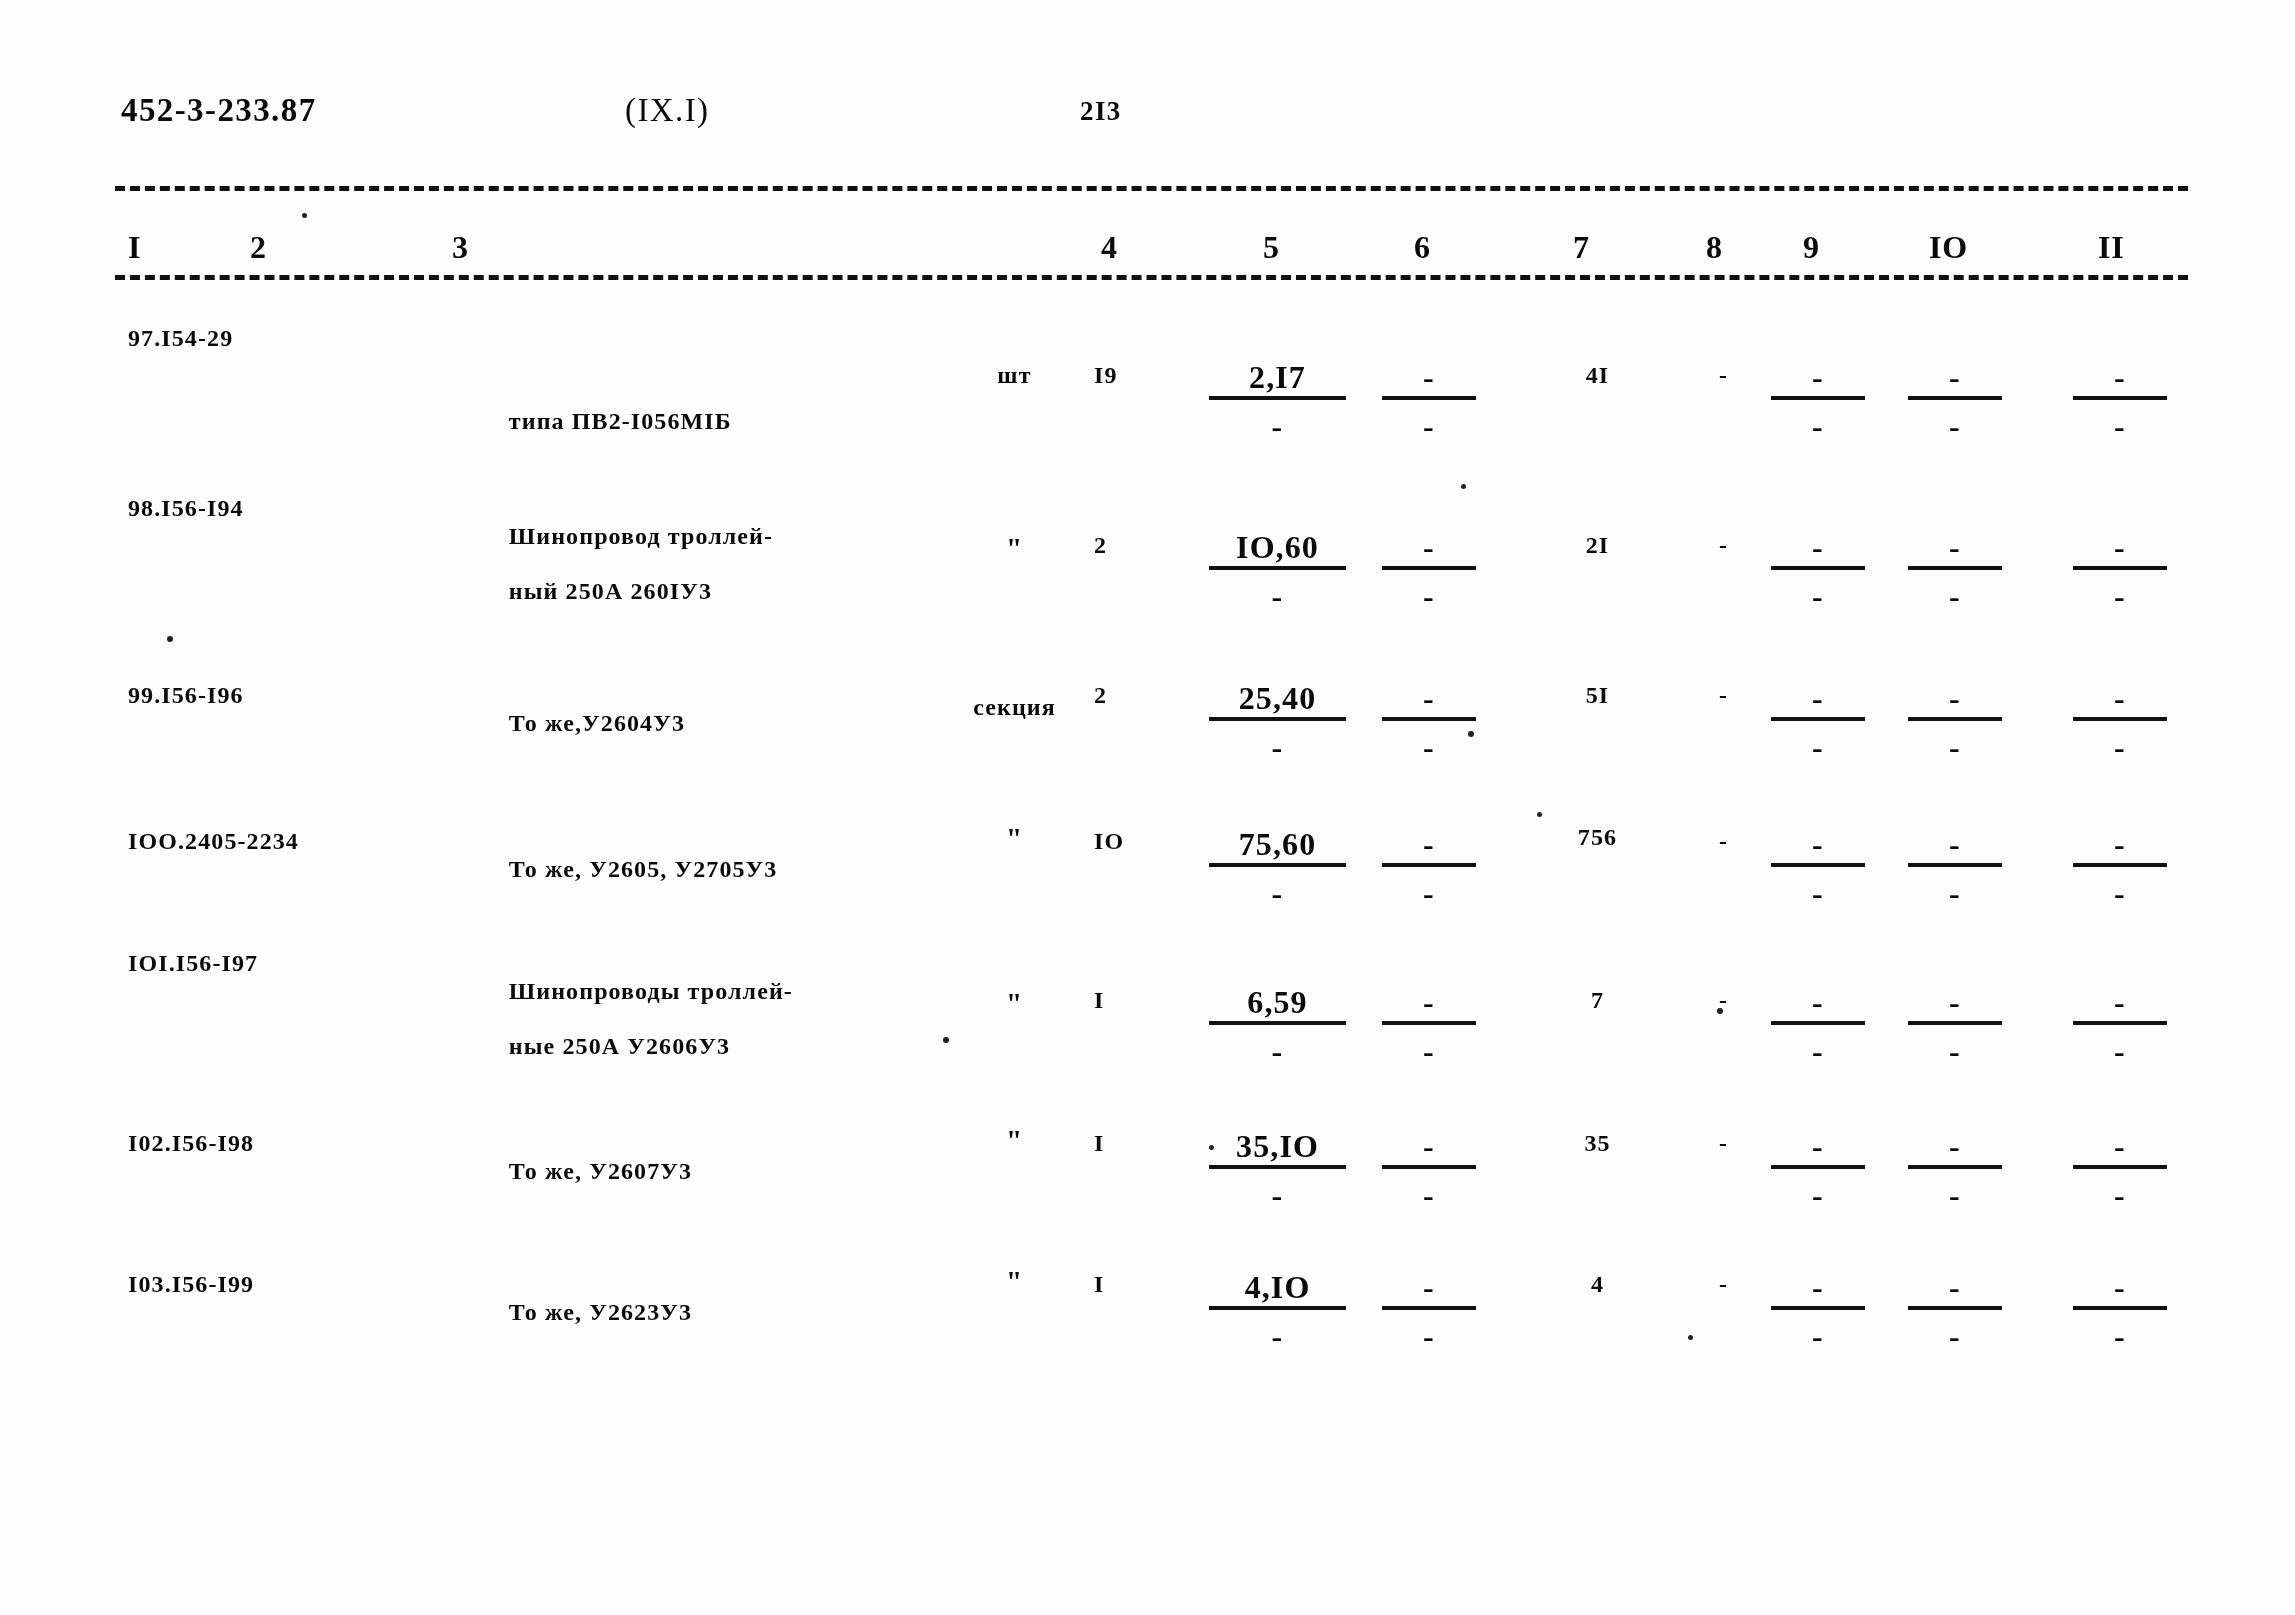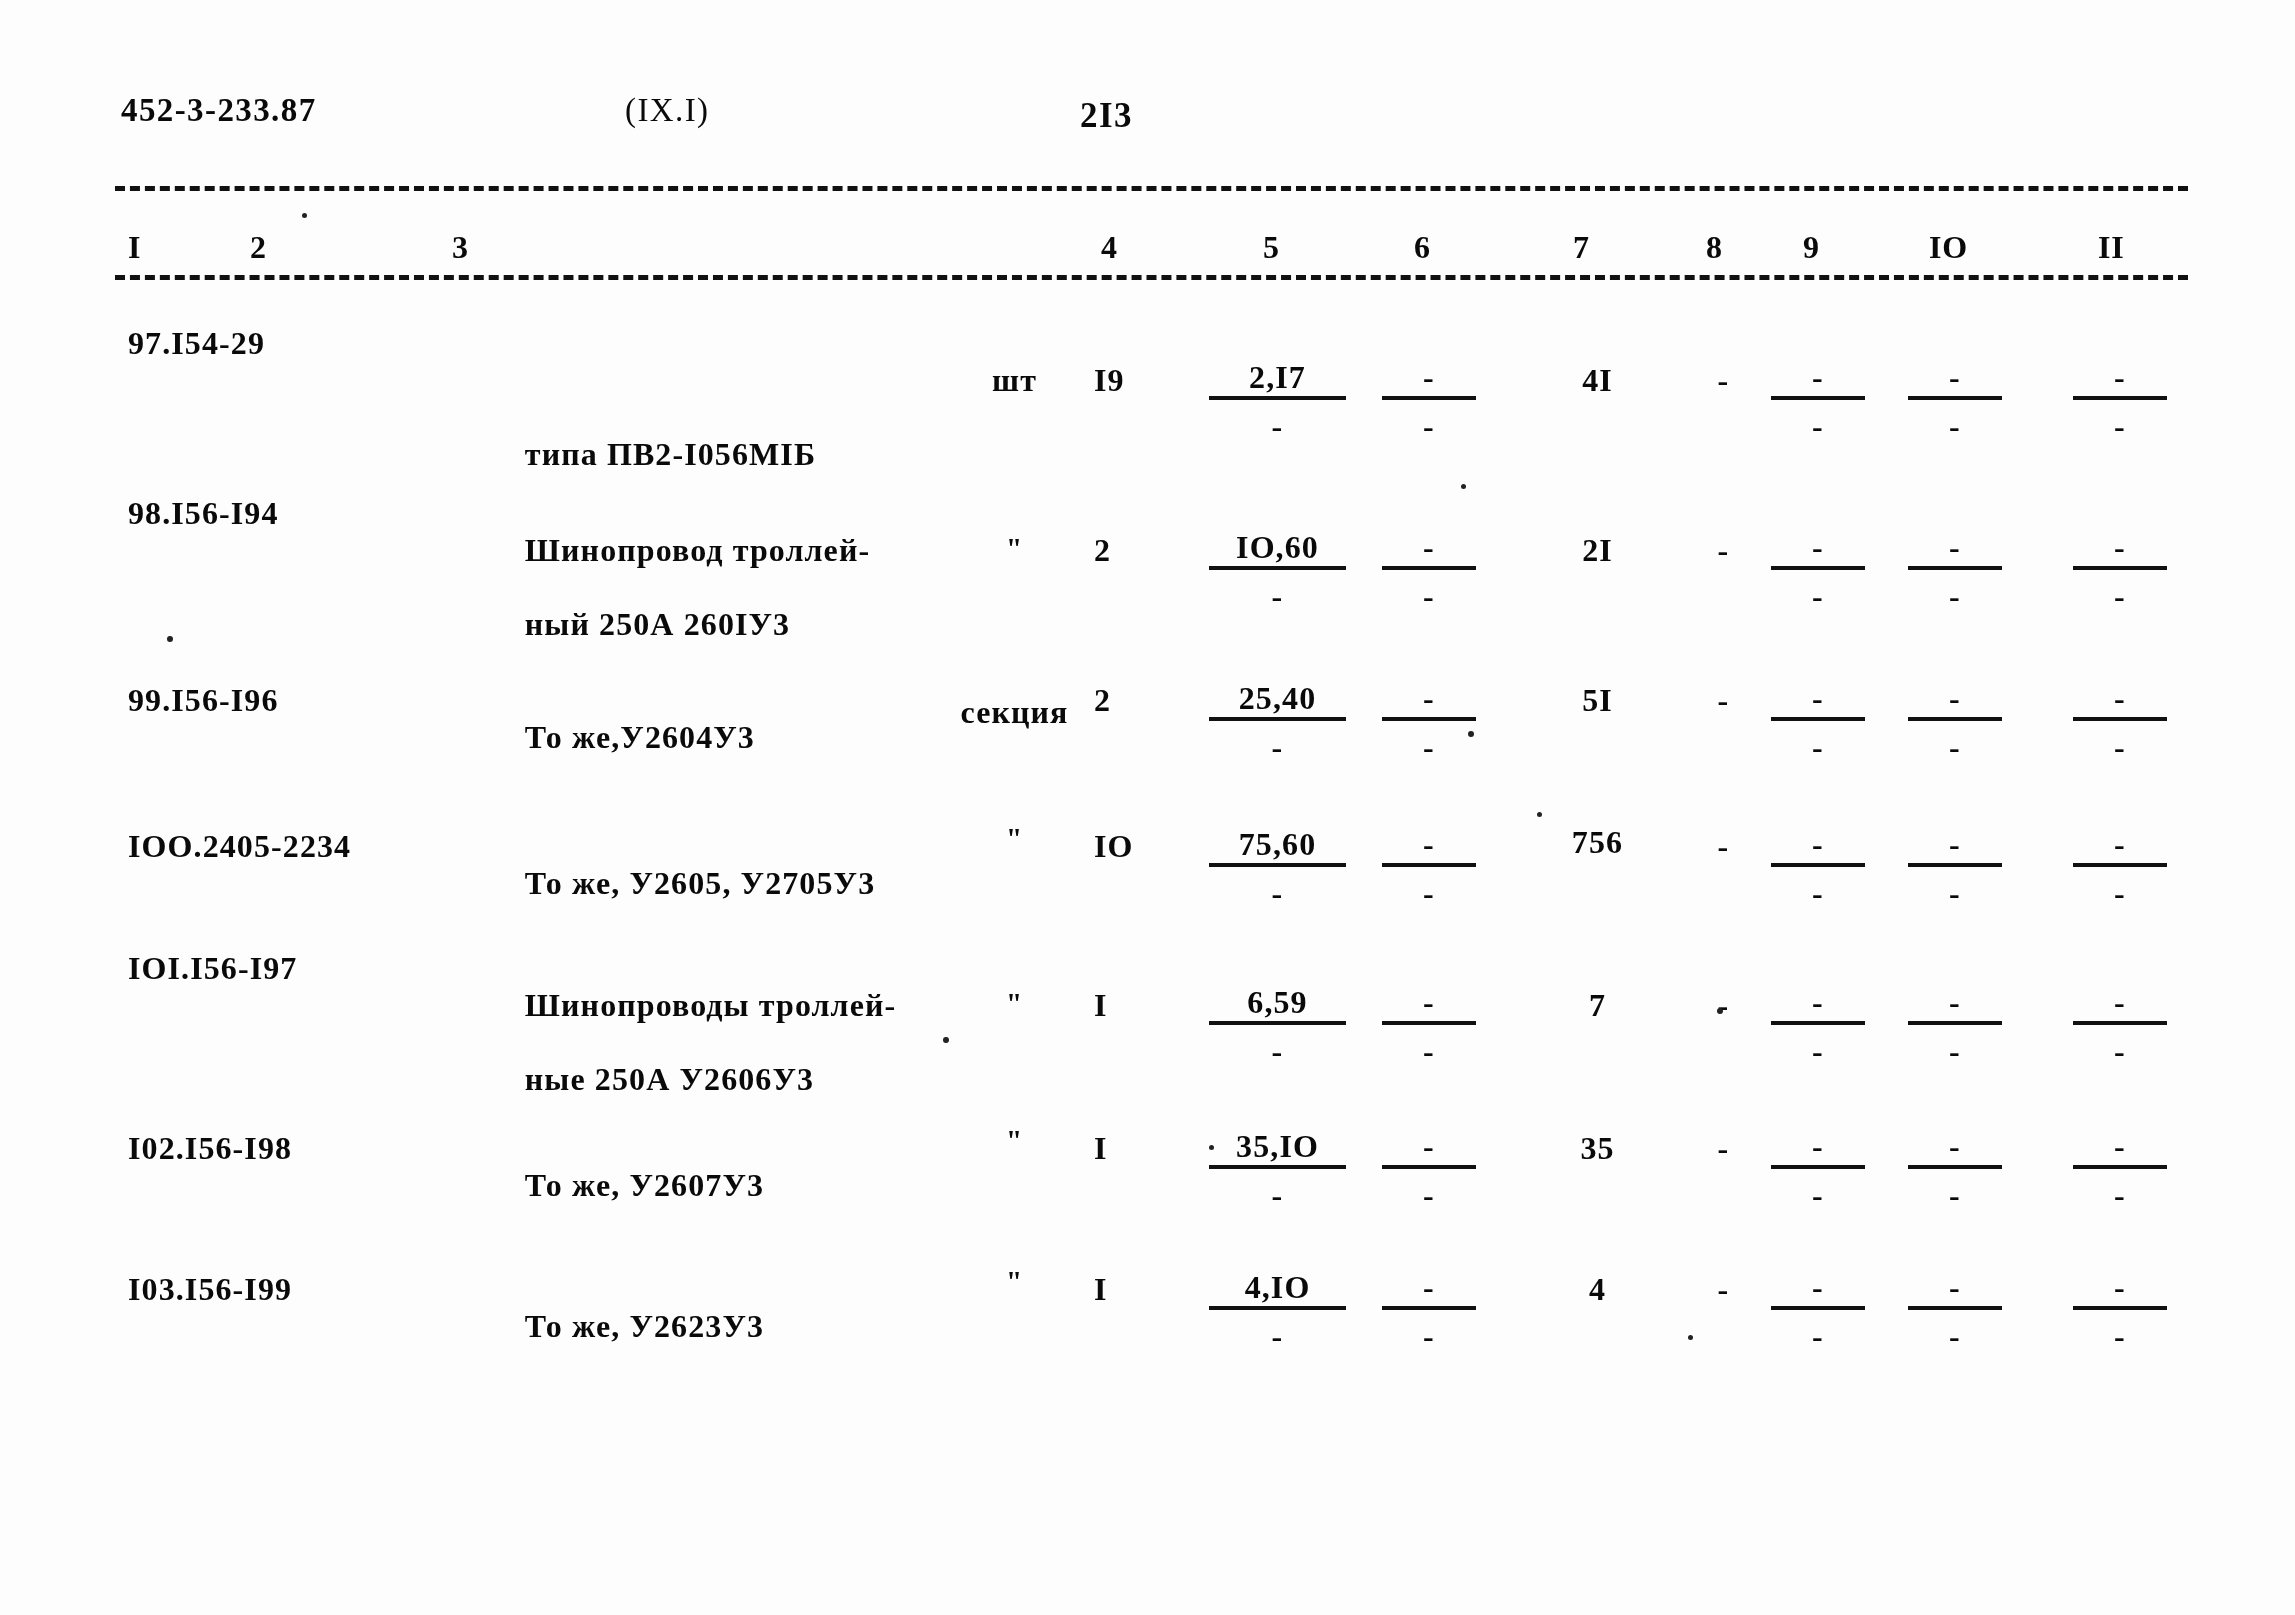--- a/index.html
+++ b/index.html
@@ -44,21 +44,21 @@
     position: absolute;
     left: 625px; top: 0;
     font-size: 33px;
     letter-spacing: 1.4px;
     font-weight: 400;
     white-space: nowrap;
   }
   .doc-page-no {
     position: absolute;
     left: 1080px; top: 4.3px;
-    font-size: 35px;
+    font-size: 27px;
     letter-spacing: 1.4px;
     font-weight: 700;
     white-space: nowrap;
   }
 
   
   .rule-dashed {
     position: absolute;
     left: 115px;
     width: 2073px;
@@ -85,21 +85,21 @@
     width: 2295px;
     height: 1615px;
   }
   .row {
     position: absolute;
     left: 0;
     width: 2295px;
   }
   .cell {
     position: absolute;
-    font-size: 32px;
+    font-size: 24px;
     font-weight: 700;
     letter-spacing: 1.1px;
     white-space: pre;
     line-height: 1.16;
   }
   .cell.code   { left: 128px;  top: 0; }
   .cell.name   { left: 452px;  top: 0; }
   .cell.unit   { left: 957px; top: 0; text-align: center; width: 115px; }
   .cell.qty    { left: 1094px; top: 0; text-align: left; width: 86px; }
   .cell.c7     { left: 1540px; top: 0; text-align: center; width: 115px; }

